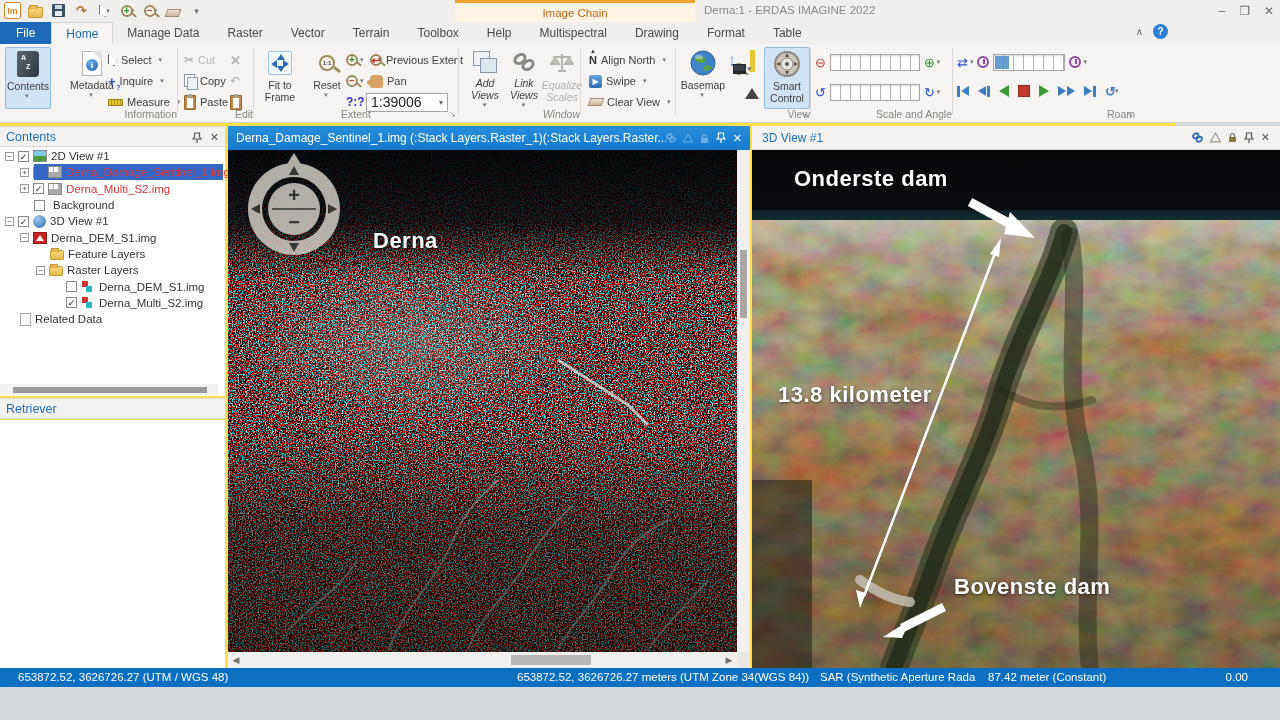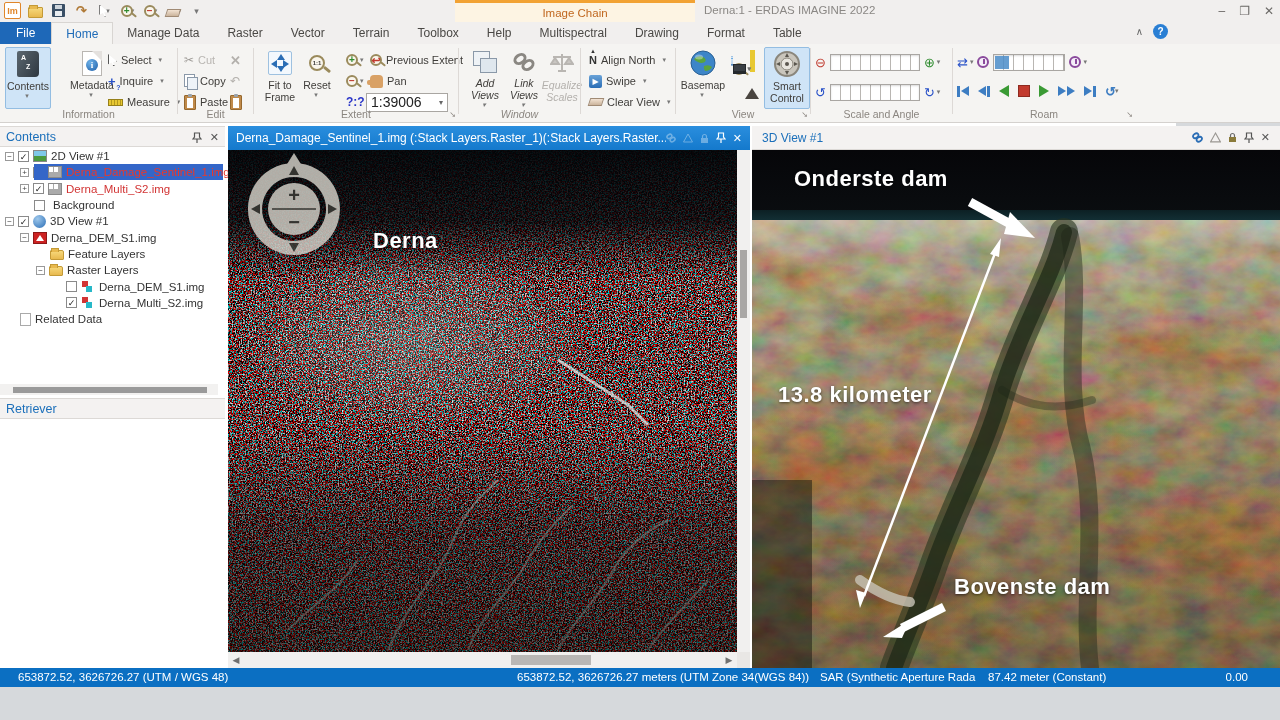--- a/index.html
+++ b/index.html
@@ -1,18 +1,18 @@
 <!DOCTYPE html>
 <html><head>
 <meta charset="utf-8">
 <style>
   * { margin:0; padding:0; box-sizing:border-box; }
   html,body { width:1280px; height:720px; overflow:hidden; }
   body { font-family:"Liberation Sans", sans-serif; background:#d6d9dc; -webkit-font-smoothing:antialiased; }
-  #app { position:relative; width:1176px; height:720px; background:#ffffff; }
+  #app { position:relative; width:1176px; height:720px; background:#fde047; }
 
   
   #titlebar { position:absolute; left:0; top:0; width:1280px; height:22px; background:#f1efee; border-bottom:0; }
   .qa { position:absolute; top:2px; display:flex; align-items:center; gap:6px; left:4px; }
   .qaicon { width:17px; height:17px; display:flex; align-items:center; justify-content:center; font-size:11px; color:#666; }
   .im-logo { border:1px solid #e0862a; color:#e0862a; background:#fff; font-weight:bold; font-size:9px; border-radius:2px; }
   .folder { position:relative; width:15px; height:11px; background:linear-gradient(#f7d97c,#e8b94e); border:1px solid #c49a36; border-radius:1px; margin-top:3px;}
   .folder::before { content:''; position:absolute; left:0; top:-3px; width:7px; height:3px; background:#e8b94e; border:1px solid #c49a36; border-bottom:0; border-radius:1px 1px 0 0; }
   .floppy { width:13px; height:13px; background:#3a4f66; border-radius:1px; position:relative; }
   .floppy::before { content:''; position:absolute; left:3px; top:1px; width:7px; height:4px; background:#cfd6dd; }
@@ -36,21 +36,21 @@
   .tab { padding:0 14px; display:flex; align-items:center; height:22px; }
   .tab.file { background:#1e68b8; color:#fff; padding:0 16px; }
   .tab.active { background:#f5f4f2; color:#1e6bb8; border:1px solid #d8d5d2; border-bottom:0; }
   #tabs-right { position:absolute; right:8px; top:24px; display:flex; gap:10px; align-items:center; }
   .chev { color:#666; font-size:10px; }
   .helpq { width:15px; height:15px; border-radius:50%; background:#2a7fd4; color:#fff; font-size:10px; font-weight:bold; display:flex; align-items:center; justify-content:center; }
 
   
   #ribbon { position:absolute; left:0; top:44px; width:1280px; height:79px; background:#f5f4f2; border-bottom:1px solid #d4d1ce; }
   .gsep { position:absolute; top:4px; height:66px; width:1px; background:#ddd9d6; }
-  .glabel { position:absolute; bottom:3px; font-size:10.5px; color:#8b8680; width:100%; text-align:center; }
+  .glabel { position:absolute; bottom:3px; font-size:10.5px; color:#8b8680; width:100%; text-align:right; }
   .group { position:absolute; top:0; height:79px; }
   .launcher { position:absolute; bottom:4px; right:2px; font-size:8px; color:#8b8680; }
 
   .bigbtn { position:absolute; top:3px; width:46px; height:62px; display:flex; flex-direction:column; align-items:center; justify-content:flex-start; font-size:10.5px; color:#3f3d3a; text-align:center; line-height:1.15; border-radius:2px; padding-top:2px; }
   .bigbtn .bicon { height:28px; display:flex; align-items:center; justify-content:center; margin-bottom:2px; }
   .bigbtn.hl { background:#cfe4f7; border:1px solid #93bde2; }
   .bigbtn.dis { color:#b3b0ac; }
   .smallrow { position:absolute; height:20px; display:flex; align-items:center; gap:4px; font-size:11px; color:#3f3d3a; white-space:nowrap; }
   .smallrow.dis { color:#b9b6b2; }
   .dd::after { content:'▾'; font-size:7px; color:#777; margin-left:3px; }
@@ -339,21 +339,21 @@
         <span class="bicon">
             <span class="fitico">
               <i class="n"></i>
               <i class="s"></i>
               <i class="w"></i>
               <i class="e"></i>
             </span>
           </span>
         <span>Fit to Frame</span>
       </div>
-      <div class="bigbtn" style="left:40px;">
+      <div class="bigbtn" style="left:50px;">
         <span class="bicon">
             <span class="magbig">
               <span style="font-size:6px;font-weight:bold;">1:1</span>
             </span>
           </span>
         <span>Reset</span>
           <span class="dd7">▾</span>
       </div>
       <div class="smallrow" style="left:92px;top:6px;">
           <span class="mag">

